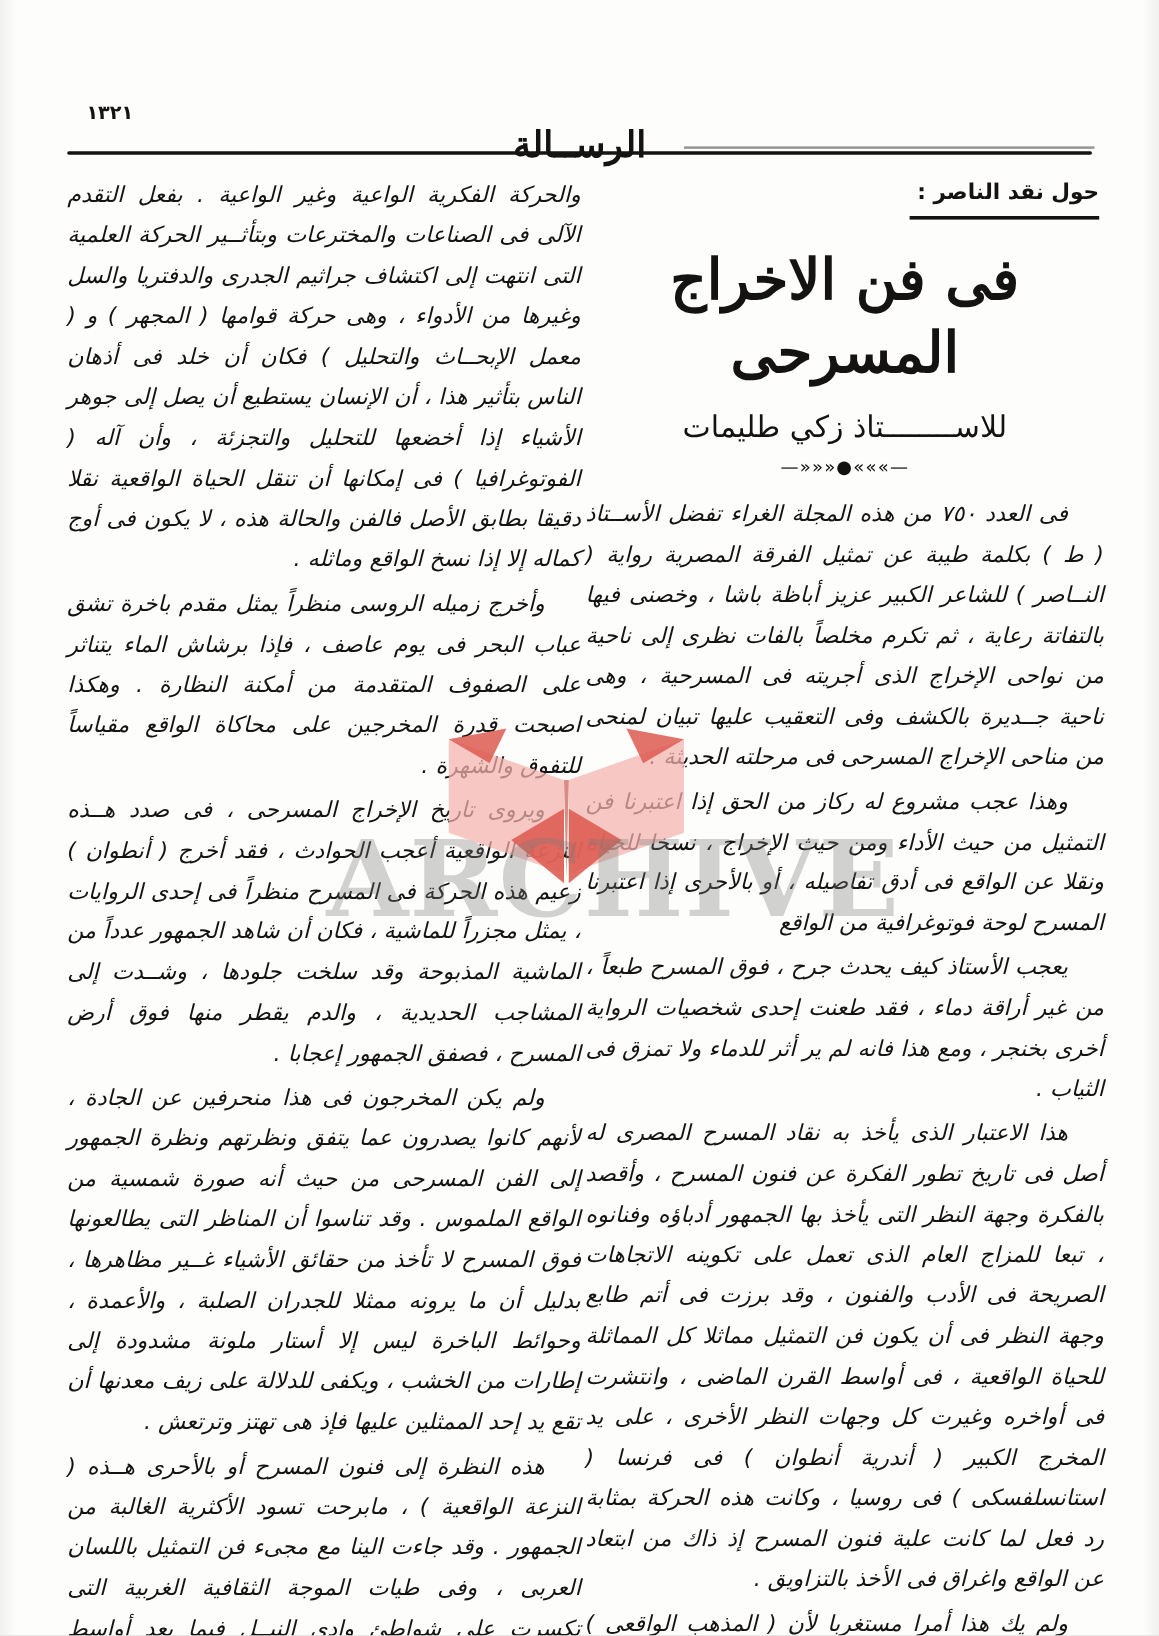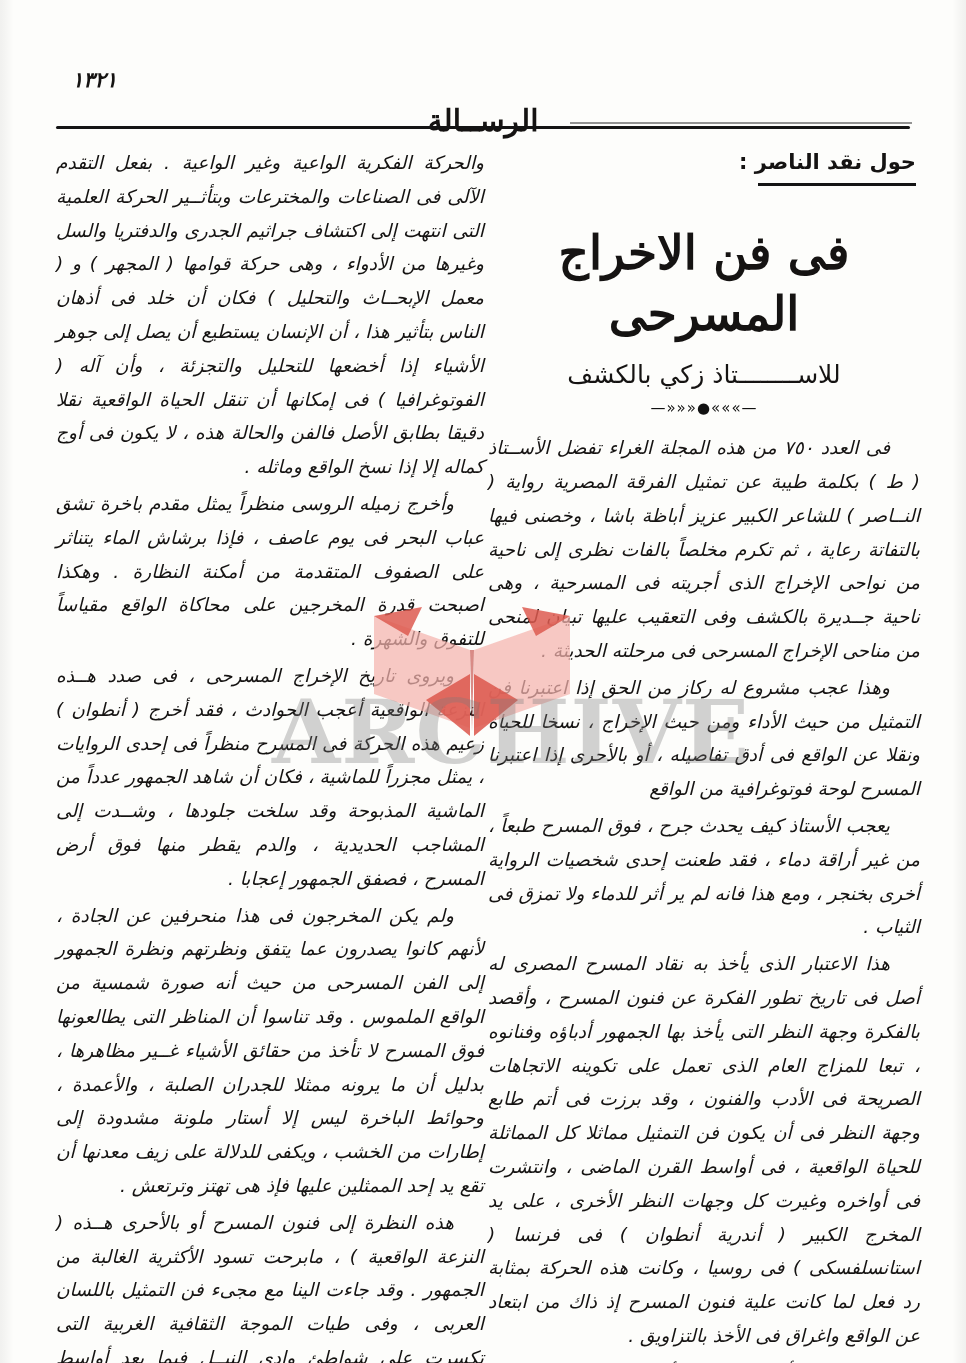--- a/index.html
+++ b/index.html
@@ -8,22 +8,22 @@
     width:966px;height:1363px;
     margin:0 auto;
     background:#fdfdfb;
     overflow:hidden;
     font-family:"DejaVu Sans", sans-serif;
     color:#151312;
     direction:rtl;
   }
   
   .page-number{
-    position:absolute;left:72px;top:68px;
-    font-size:21px;font-weight:bold;direction:rtl;font-style:italic;
+    position:absolute;left:72px;top:84px;
+    font-size:16px;font-weight:bold;direction:rtl;
   }
   .magazine-title{
     position:absolute;left:0;right:0;top:78px;
     text-align:center;font-size:30px;font-weight:bold;
     font-family:"DejaVu Serif", serif;
     margin-top:25px;
   }
   .header-rule{
     position:absolute;left:56px;right:56px;top:126px;
     height:3px;background:#141414;border-radius:2px;
@@ -39,26 +39,26 @@
   .body-text p{
     margin:0 0 3px 0;
     font-size:18.5px;line-height:33.8px;
     text-align:justify;text-justify:inter-word;
     text-indent:30px;
     font-style:italic;
   }
   .body-text p.no-indent{text-indent:0;}
   
   .kicker-wrap{margin:8px 4px 0 0;}
-  .kicker{font-size:21px;font-weight:bold;}
+  .kicker{font-size:18px;font-weight:bold;}
   .kicker-rule{width:158px;height:3px;background:#141414;margin-top:9px;}
   .article-title{
     font-size:47px;font-weight:bold;text-align:center;
     font-family:"DejaVu Serif", serif;
-    margin:36px 0 0 0;line-height:1.3;
+    margin:20px 0 0 0;line-height:1.3;
   }
   .byline{font-size:25px;text-align:center;margin-top:16px;}
   .ornament{
     text-align:center;font-size:15px;letter-spacing:1px;
     margin:10px 0 14px 0;color:#111;direction:ltr;
   }
   
   .watermark{position:absolute;inset:0;pointer-events:none;z-index:5;margin-top:28px;}
   .wm-logo{position:absolute;left:366px;top:578px;width:212px;height:140px;}
   .wm-text{
@@ -89,21 +89,21 @@
   <div class="page-number">١٣٢١</div>
   <div class="magazine-title">الرســالة</div>
   <div class="header-rule"></div>
 
   <div class="col col-right">
     <div class="kicker-wrap">
       <span class="kicker">حول نقد الناصر :</span>
       <div class="kicker-rule"></div>
     </div>
     <h1 class="article-title">فى فن الاخراج المسرحى</h1>
-    <div class="byline">للاســــــــتاذ زكي بالكشف</div>
+    <div class="byline">للاســــــــتاذ زكي طليمات</div>
     <div class="ornament">—»»»●«««—</div>
     <div class="body-text">
       <p>فى العدد ٧٥٠ من هذه المجلة الغراء تفضل الأســتاذ ( ط ) بكلمة طيبة عن تمثيل الفرقة المصرية رواية ( النــاصر ) للشاعر الكبير عزيز أباظة باشا ، وخصنى فيها بالتفاتة رعاية ، ثم تكرم مخلصاً بالفات نظرى إلى ناحية من نواحى الإخراج الذى أجريته فى المسرحية ، وهى ناحية جــديرة بالكشف وفى التعقيب عليها تبيان لمنحى من مناحى الإخراج المسرحى فى مرحلته الحديثة .</p>
       <p>وهذا عجب مشروع له ركاز من الحق إذا اعتبرنا فن التمثيل من حيث الأداء ومن حيث الإخراج ، نسخا للحياة ونقلا عن الواقع فى أدق تفاصيله ، أو بالأحرى إذا اعتبرنا المسرح لوحة فوتوغرافية من الواقع</p>
       <p>يعجب الأستاذ كيف يحدث جرح ، فوق المسرح طبعاً ، من غير أراقة دماء ، فقد طعنت إحدى شخصيات الرواية أخرى بخنجر ، ومع هذا فانه لم ير أثر للدماء ولا تمزق فى الثياب .</p>
       <p>هذا الاعتبار الذى يأخذ به نقاد المسرح المصرى له أصل فى تاريخ تطور الفكرة عن فنون المسرح ، وأقصد بالفكرة وجهة النظر التى يأخذ بها الجمهور أدباؤه وفنانوه ، تبعا للمزاج العام الذى تعمل على تكوينه الاتجاهات الصريحة فى الأدب والفنون ، وقد برزت فى أتم طابع وجهة النظر فى أن يكون فن التمثيل مماثلا كل المماثلة للحياة الواقعية ، فى أواسط القرن الماضى ، وانتشرت فى أواخره وغيرت كل وجهات النظر الأخرى ، على يد المخرج الكبير ( أندرية أنطوان ) فى فرنسا ( استانسلفسكى ) فى روسيا ، وكانت هذه الحركة بمثابة رد فعل لما كانت علية فنون المسرح إذ ذاك من ابتعاد عن الواقع واغراق فى الأخذ بالتزاويق .</p>
       <p>ولم يك هذا أمرا مستغربا لأن ( المذهب الواقعى ) كان سائدا فى أوروبا ، وشمــــــل الأدب فى جميع ألوانه ، والفن فى مختلف أنواعه .</p>
 
     </div>
   </div>

